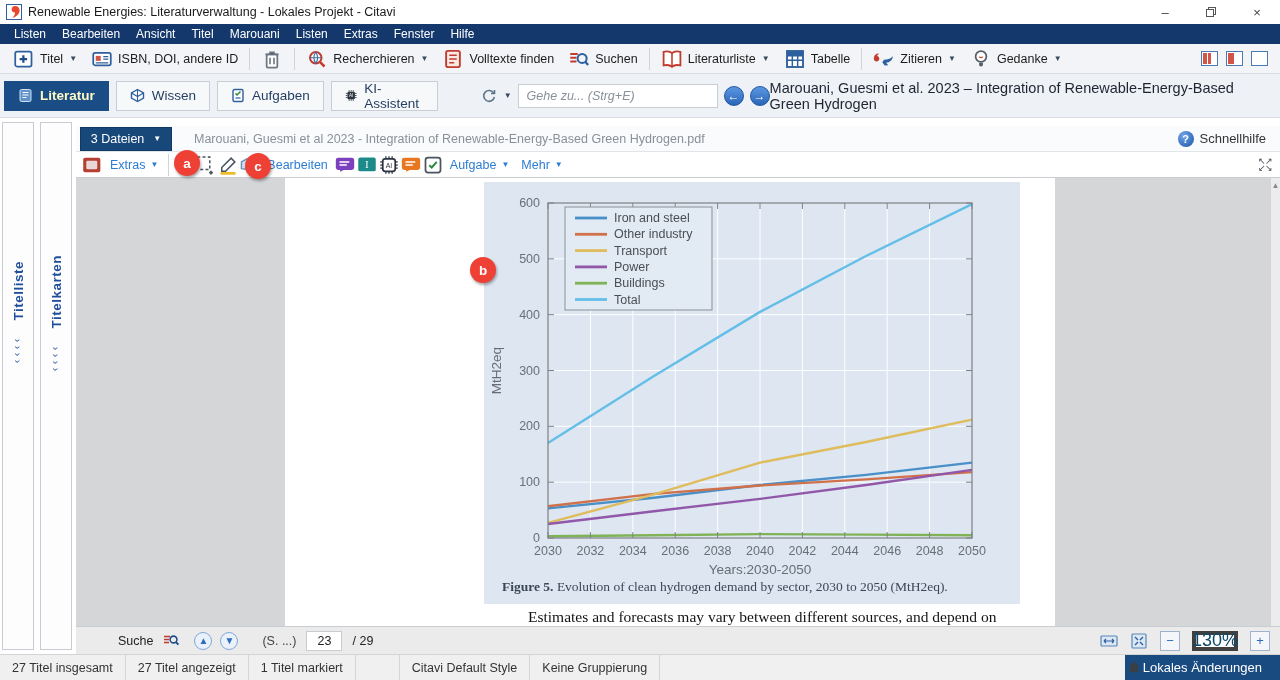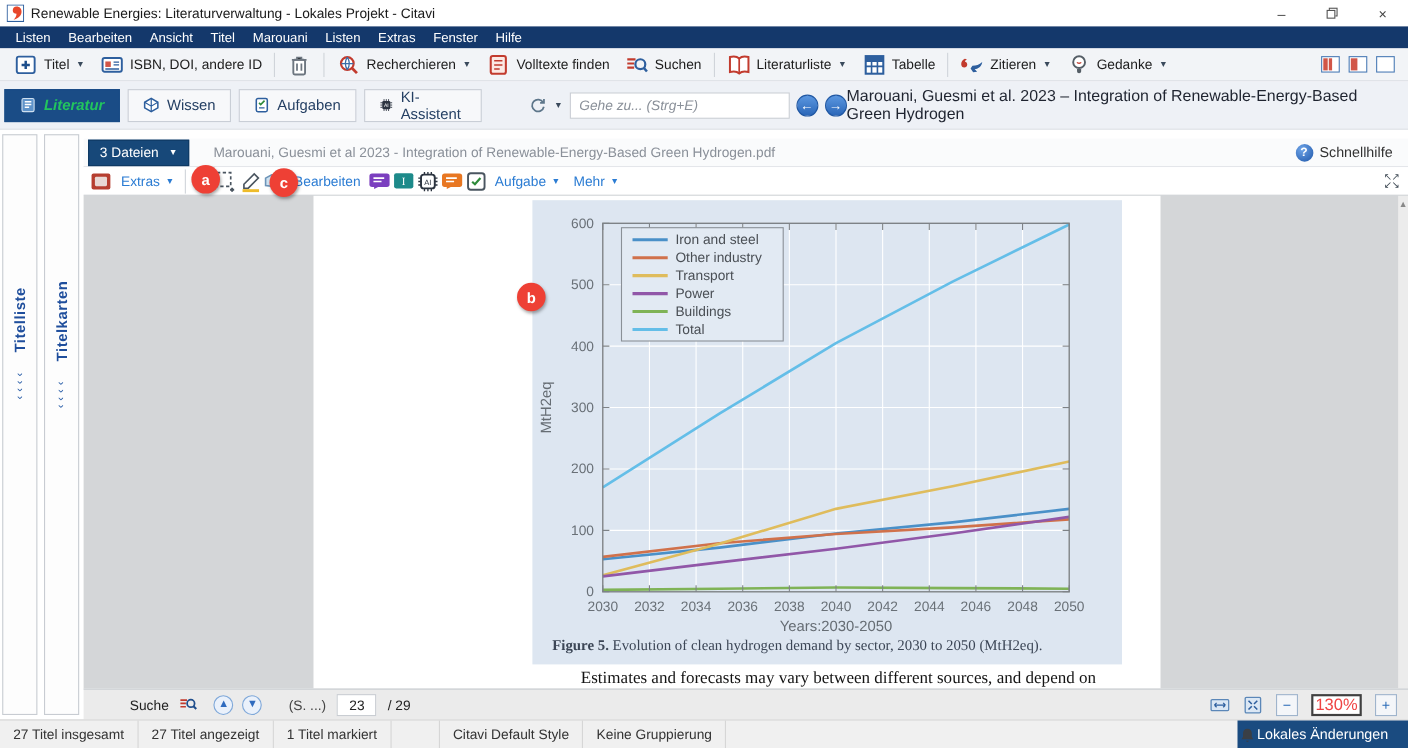--- a/index.html
+++ b/index.html
@@ -32,21 +32,21 @@
   .vsep { width:1px; height:22px; background:#d0d4da; margin:0 4px; }
   .layout-icons { margin-left:auto; display:flex; gap:8px; padding-right:6px; }
   .layicon { width:17px; height:15px; border:1.5px solid #4a7bb5; background:#fff; display:flex; padding:1px; gap:1px;}
   .layicon .bar { flex:1; }
 
   
   .tabrow { position:absolute; left:0; top:74px; width:1280px; height:44px; background:#eef1f6;
     border-bottom:1px solid #d9dce1; display:flex; align-items:center; padding:0 4px; }
   .tab { display:flex; align-items:center; gap:7px; height:30px; padding:0 13px; margin-right:7px;
     background:#f7f8fa; border:1px solid #c9ced6; font-size:13.5px; color:#243f63; }
-  .tab.active { background:#1a4c86; border-color:#1a4c86; color:#22c55e; font-weight:bold;font-style:italic; }
+  .tab.active { background:#1a4c86; border-color:#1a4c86; color:#fef9c3; font-weight:bold; }
   .goto-wrap { display:flex; align-items:center; margin-left:36px; gap:6px; }
   .goto-input { width:200px; height:24px; border:1px solid #c9cdd4; background:#fff; padding:0 8px;
     font-size:12.5px; font-style:italic; color:#555; font-family:"Liberation Sans",sans-serif; }
   .goto-input::placeholder { color:#8a9099; font-style:italic; }
   .navbtn { width:20px; height:20px; border-radius:50%; background:linear-gradient(#5b97e0,#2a66b8);
     color:#fff; display:flex; align-items:center; justify-content:center; font-size:12px; border:1px solid #1f57a3;}
   .refttl { margin-left:auto; margin-right:24px; font-size:14.5px; color:#1f2430; }
 
   
   .side-area { position:absolute; left:0; top:118px; width:76px; height:536px; background:#fff; }
@@ -96,22 +96,22 @@
   .tick { font-family:"Liberation Sans",sans-serif; font-size:12.5px; fill:#697077; }
   .axlabel { font-family:"Liberation Sans",sans-serif; font-size:13.5px; fill:#666d74; }
   .legtxt { font-family:"Liberation Sans",sans-serif; font-size:12.5px; fill:#4a4f55; }
 
   .pvbottom { position:absolute; left:0; top:508px; width:1204px; height:28px; background:#ebebeb;
     border-top:1px solid #c9cdd2; display:flex; align-items:center; font-size:12.5px; color:#222; }
   .smallcirc { width:18px; height:18px; border-radius:50%; background:#eaf1fb; border:1px solid #7fa8d9;
     color:#2f6bbf; font-size:10px; display:flex; align-items:center; justify-content:center; }
   .pagebox { width:36px; height:20px; background:#fff; border:1px solid #c9cdd2; text-align:center;
     font-size:12.5px; font-family:"Liberation Sans",sans-serif; color:#222; }
-  .zoombox { width:46px; height:20px; background:#fff; border:2px solid #404040; color:#ef4444;
-    font-size:15px; display:flex; align-items:center; justify-content:center; }
+  .zoombox { width:46px; height:20px; background:#fff; border:4px solid #404040; color:#0c4a6e;
+    font-size:18px; display:flex; align-items:center; justify-content:center; }
   .zbtn { width:20px; height:20px; background:#f4f6f9; border:1px solid #9fb4cc; color:#2b6cb8;
     display:flex; align-items:center; justify-content:center; font-size:13px; }
   .fitic { width:18px; height:16px; display:flex; align-items:center; justify-content:center; }
 
   
   .statusbar { position:absolute; left:0; top:654px; width:1280px; height:26px; background:#f0f0f0;
     border-top:1px solid #d4d4d4; display:flex; align-items:stretch; font-size:12.5px; color:#333; }
   .seg { display:flex; align-items:center; padding:0 12px; border-right:1px solid #d6d6d6; }
   .lastbtn { margin-left:auto; background:#1a4b80; color:#fff; display:flex; align-items:center;
     padding:0 18px; font-size:13px; }

